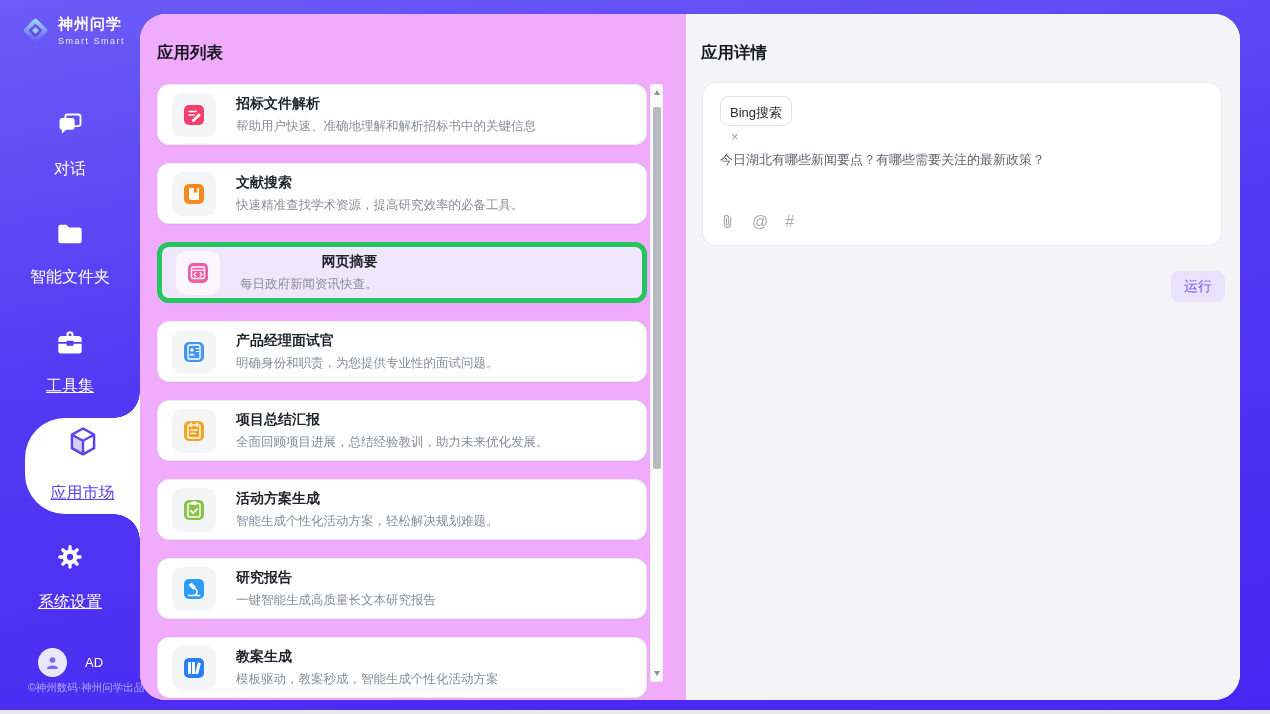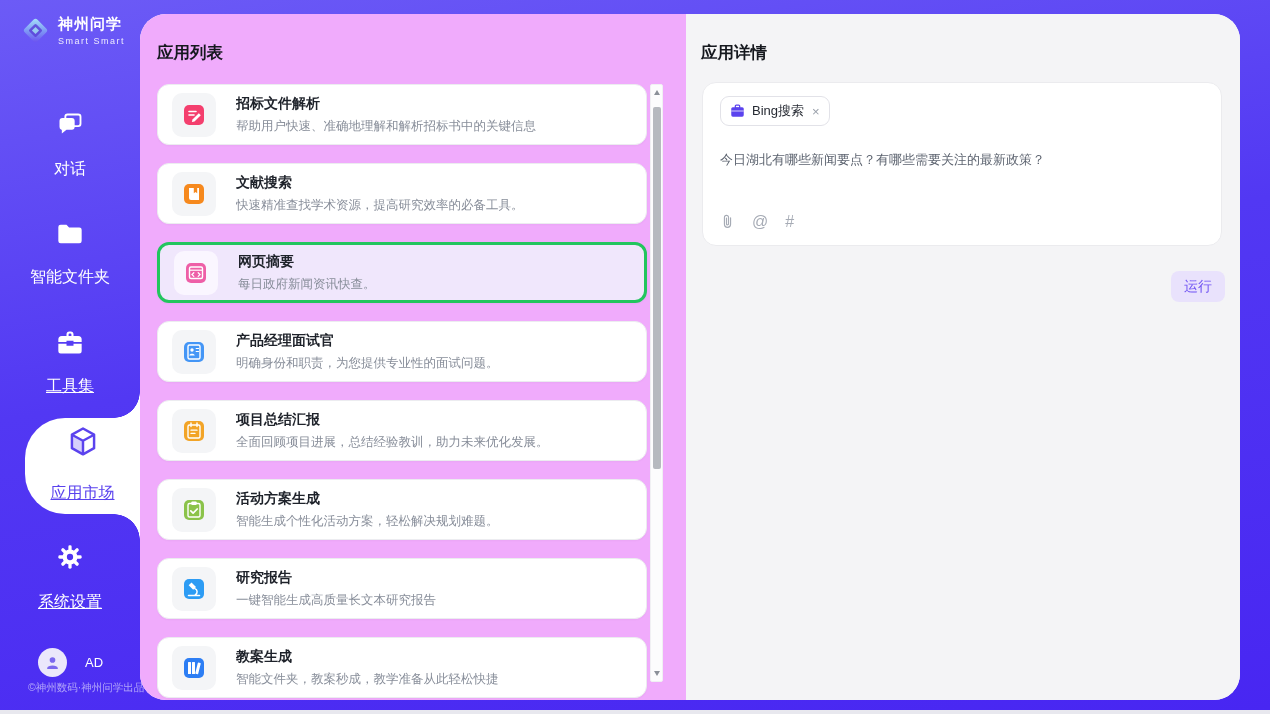--- a/index.html
+++ b/index.html
@@ -41,21 +41,21 @@
   .pane-left { position:relative; width:546px; background:#f0abfc; }
   .pane-right { position:relative; flex:1; background:#f4f4f6; }
   .pane-title { position:absolute; left:17px; top:28px; font-size:16.5px; font-weight:bold; color:#15181e; }
   .pane-right .pane-title { left:15px; }
 
   
   .app-list { position:absolute; left:17px; top:70px; width:490px; }
   .app-card { height:61px; margin-bottom:18px; background:#fff; border:1px solid #ececf0;
     border-radius:12px; display:flex; align-items:center; padding:0 14px; cursor:pointer;
     box-shadow:0 1px 2px rgba(16,24,40,.03); }
-  .app-card.selected { background:#f0e7fc; border:3px solid #22c55e; }
+  .app-card.selected { background:#f0e7fc; border:5px solid #22c55e;text-align:right; }
   .app-icon-box { width:44px; height:44px; border-radius:10px; background:#f4f5f7;
     display:flex; align-items:center; justify-content:center; margin-right:20px; flex:none; }
   .app-card.selected .app-icon-box { background:#faf6ff; }
   .app-text { overflow:hidden; }
   .app-name { font-size:14px; font-weight:bold; color:#1e222a; }
   .app-desc { font-size:12.5px; color:#878d99; margin-top:5px; white-space:nowrap; }
 
   
   .scrollbar { position:absolute; left:510px; top:70px; width:13px; height:598px;
     background:#fcfcfd; border:1px solid #f0f0f3; border-radius:2px; }
@@ -63,21 +63,21 @@
     border-left:3.5px solid transparent; border-right:3.5px solid transparent; }
   .sb-arrow-up { top:5px; border-bottom:5px solid #8b9099; }
   .sb-arrow-down { bottom:5px; border-top:5px solid #8b9099; }
   .sb-thumb { position:absolute; left:1.5px; top:22px; width:8px; height:362px; background:#b6b9bf; border-radius:2px; }
 
   
   .composer-card { position:absolute; left:16px; top:68px; width:520px; height:164px;
     background:#fff; border:1px solid #ebebee; border-radius:14px; }
   .tool-tag { position:absolute; left:17px; top:13px; height:30px; padding:0 9px;
     border:1px solid #e2e2e8; border-radius:9px; background:#fff;
-    display:inline-flex; align-items:center; gap:7px; }
+    display:inline-flex; align-items:flex-start; gap:7px;flex-direction:column; }
   .tool-tag-label { font-size:13px; color:#262a33; }
   .tool-tag-close { font-size:13px; color:#9aa0aa; cursor:pointer; margin-left:1px; }
   .composer-query { position:absolute; left:17px; top:68px; width:480px; font-size:13px; color:#5d6470; }
   .composer-icons { position:absolute; left:17px; bottom:15px; display:flex; align-items:center; gap:17px; color:#a6abb5; }
   .glyph-btn { font-size:16px; color:#a6abb5; cursor:pointer; line-height:1; }
   .run-btn { position:absolute; left:485px; top:257px; min-width:50px; height:31px; padding:0 13px;
     background:#e9e2fc; color:#7155f3; font-size:14px; border:none; border-radius:8px;
     display:flex; align-items:center; justify-content:center; cursor:pointer; }
 </style>
 </head>
@@ -282,21 +282,21 @@
           <span class="app-icon-box">
             <svg width="26" height="26" viewBox="0 0 26 26">
               <rect x="3" y="3" width="20" height="20" rx="5" fill="#2d7ef4"></rect>
               <rect x="7" y="7" width="3" height="12" rx=".6" fill="#fff"></rect>
               <rect x="11" y="7" width="3" height="12" rx=".6" fill="#fff"></rect>
               <rect x="15.6" y="7.6" width="3" height="11.6" rx=".6" fill="#fff" transform="rotate(14 17 13)"></rect>
             </svg>
           </span>
           <span class="app-text">
             <span class="app-name" style="display:block">教案生成</span>
-            <span class="app-desc" style="display:block">智能文件夹，教案秒成，教学准备从此轻松快捷</span>
+            <span class="app-desc" style="display:block">模板驱动，教案秒成，智能生成个性化活动方案</span>
           </span>
         </div>
       </div>
 
       <div class="scrollbar">
         <span class="sb-arrow-up"></span>
         <span class="sb-thumb"></span>
         <span class="sb-arrow-down"></span>
       </div>
     </div>

